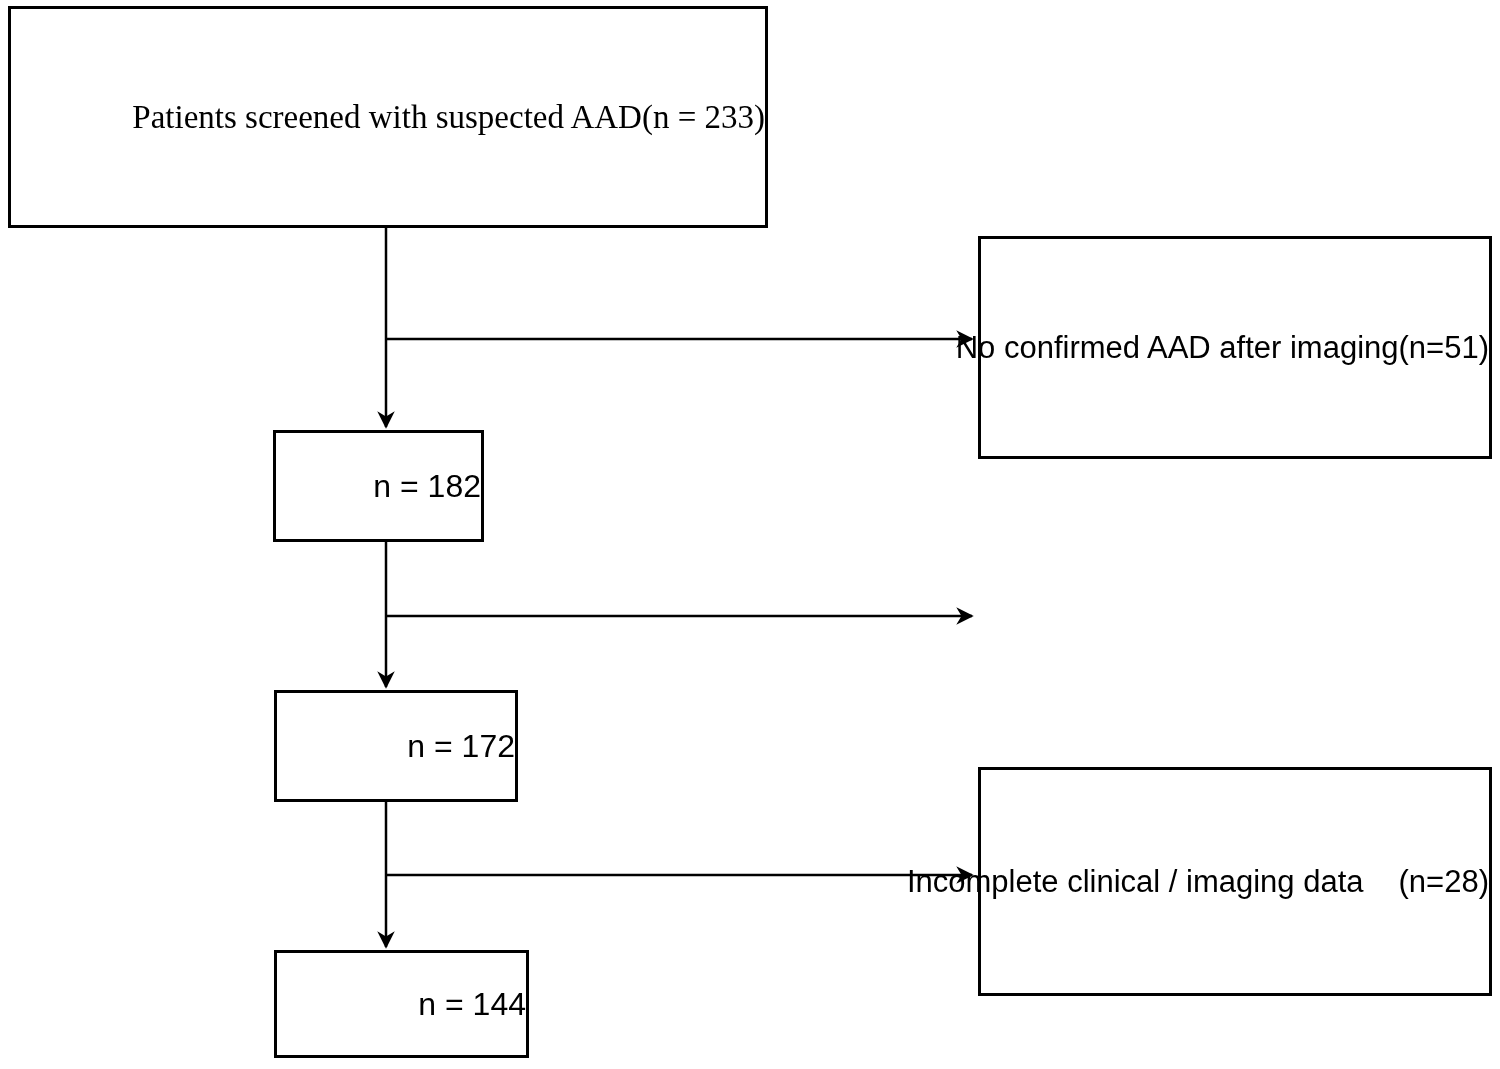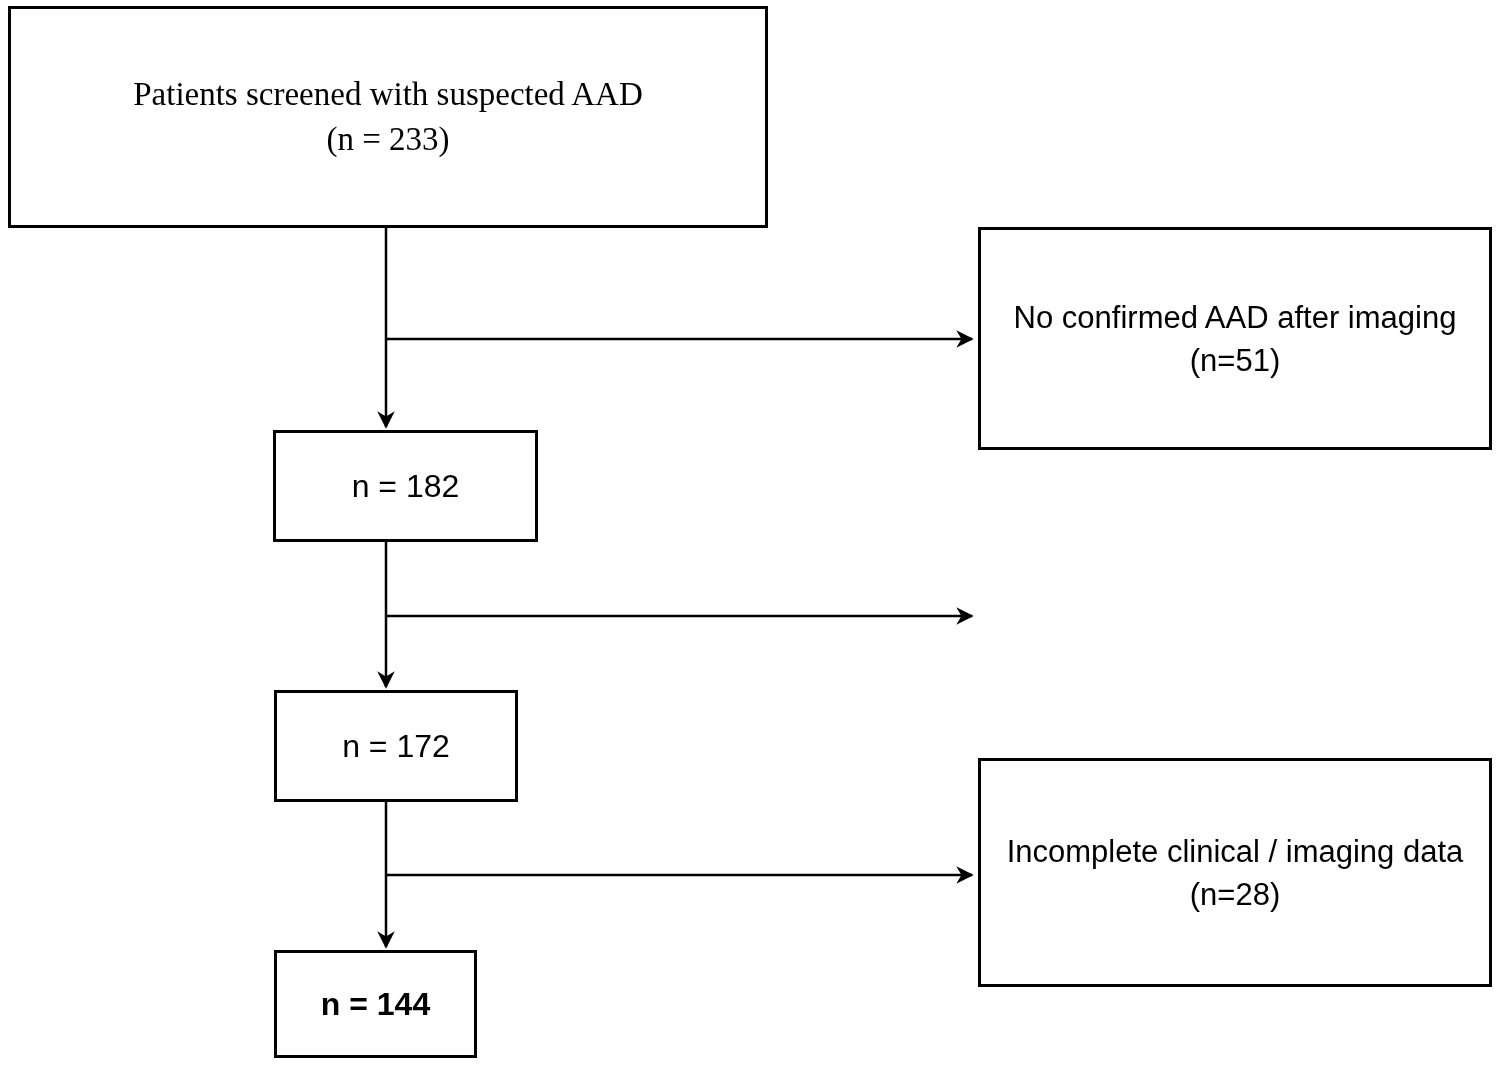--- a/index.html
+++ b/index.html
@@ -15,49 +15,50 @@
     color: #000000;
     font-family: "Liberation Sans", sans-serif;
     overflow: hidden;
   }
   .box {
     position: absolute;
     box-sizing: border-box;
     border: 3px solid #000000;
     background: #ffffff;
     display: flex;
-    flex-direction: column;
-    justify-content: center;
+    flex-direction: row;
+    justify-content: flex-end;
     align-items: center;
     text-align: center;
   }
   .box .line {
     white-space: nowrap;
   }
   .serif-box {
     font-family: "Liberation Serif", serif;
     font-size: 33px;
     line-height: 45px;
   }
   .sans-box {
     font-family: "Liberation Sans", sans-serif;
     font-size: 31px;
     line-height: 43px;
+    margin-top: 9px;
   }
   .count-box {
     font-family: "Liberation Sans", sans-serif;
     font-size: 32px;
   }
   #box-screened   { left: 8px;   top: 6px;   width: 760px; height: 222px; }
   #box-excl-imaging    { left: 978px; top: 227px; width: 514px; height: 223px; }
-  #box-n182       { left: 273px; top: 430px; width: 265px; height: 112px; }
+  #box-n182       { left: 273px; top: 430px; width: 211px; height: 112px; }
   #box-excl-chronic    { left: 978px; top: 503px; width: 514px; height: 222px; }
   #box-n172       { left: 274px; top: 690px; width: 244px; height: 112px; }
-  #box-excl-incomplete { left: 978px; top: 758px; width: 514px; height: 229px; }
-  #box-n144       { left: 274px; top: 950px; width: 203px; height: 108px; font-weight: bold; }
+  #box-excl-incomplete { left: 978px; top: 758px; width: 514px; height: 229px; gap: 35px; }
+  #box-n144       { left: 274px; top: 950px; width: 255px; height: 108px; }
   #connector-svg {
     position: absolute;
     left: 0;
     top: 0;
     pointer-events: none;
   }
   #connector-svg path.conn {
     stroke: #000000;
     stroke-width: 2.5;
     fill: none;

